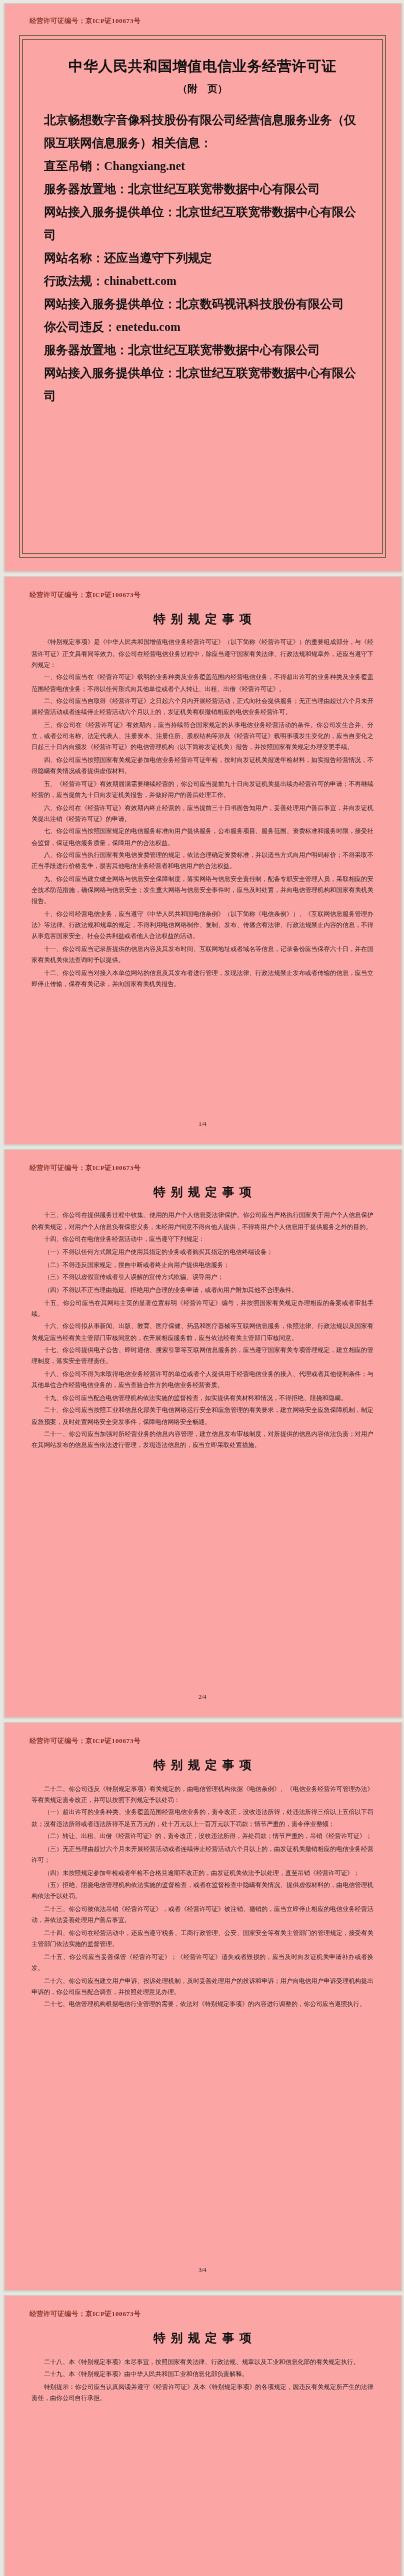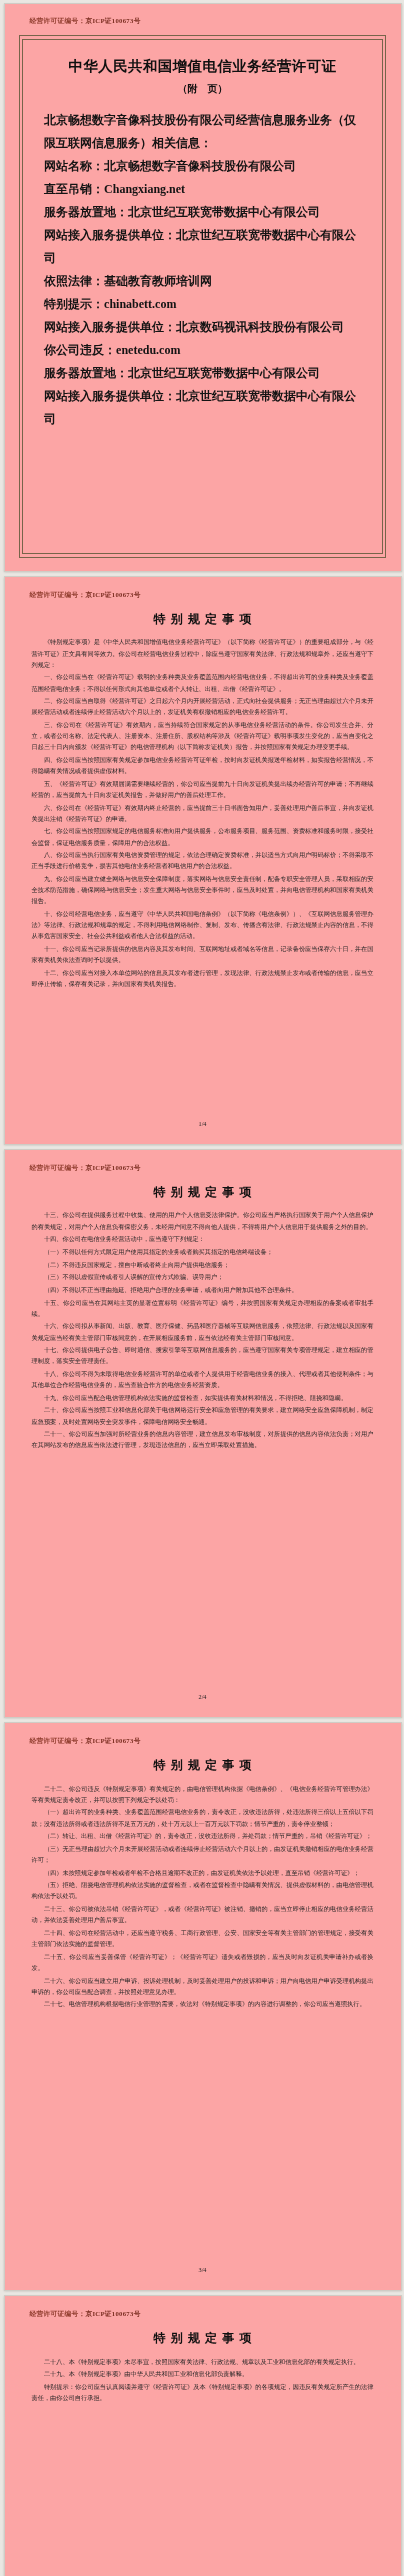--- a/index.html
+++ b/index.html
@@ -106,31 +106,30 @@
       <span>经营许可证编号：</span><span class="num">京ICP证100673号</span>
     </div>
     <div class="cert-frame">
       <div class="cert-frame-inner">
         <h1 class="cert-title">中华人民共和国增值电信业务经营许可证</h1>
         <div class="cert-subtitle">（附　页）</div>
         <div class="cert-body">
           <p class="cert-intro">北京畅想数字音像科技股份有限公司经营信息服务业务（仅限互联网信息服务）相关信息：</p>
           <div>
 
-              <div class="cert-line">网站名称：北京畅想数字音像科技股份有限公司</div>
 
               <div class="cert-line">直至吊销：Changxiang.net</div>
 
               <div class="cert-line">服务器放置地：北京世纪互联宽带数据中心有限公司</div>
 
               <div class="cert-line">网站接入服务提供单位：北京世纪互联宽带数据中心有限公司</div>
 
-              <div class="cert-line">依照法律：基础教育教师培训网</div>
-
-              <div class="cert-line">特别提示：chinabett.com</div>
+              <div class="cert-line">网站名称：还应当遵守下列规定</div>
+
+              <div class="cert-line">行政法规：chinabett.com</div>
 
 
               <div class="cert-line">网站接入服务提供单位：北京数码视讯科技股份有限公司</div>
 
 
               <div class="cert-line">你公司违反：enetedu.com</div>
 
               <div class="cert-line">服务器放置地：北京世纪互联宽带数据中心有限公司</div>
 
               <div class="cert-line">网站接入服务提供单位：北京世纪互联宽带数据中心有限公司</div>

